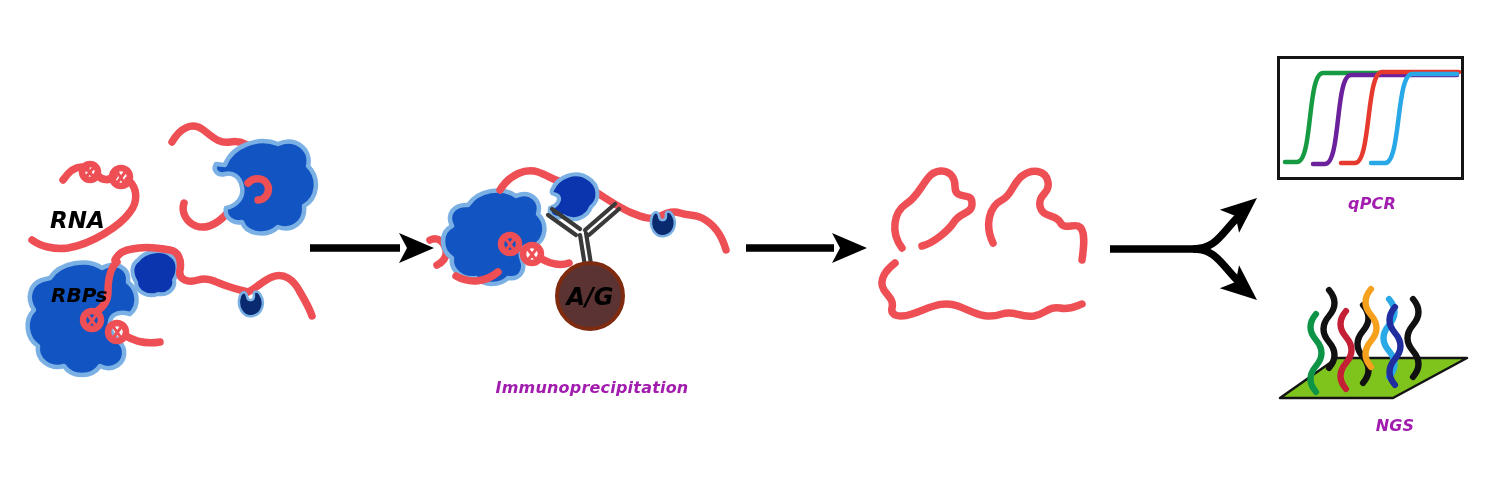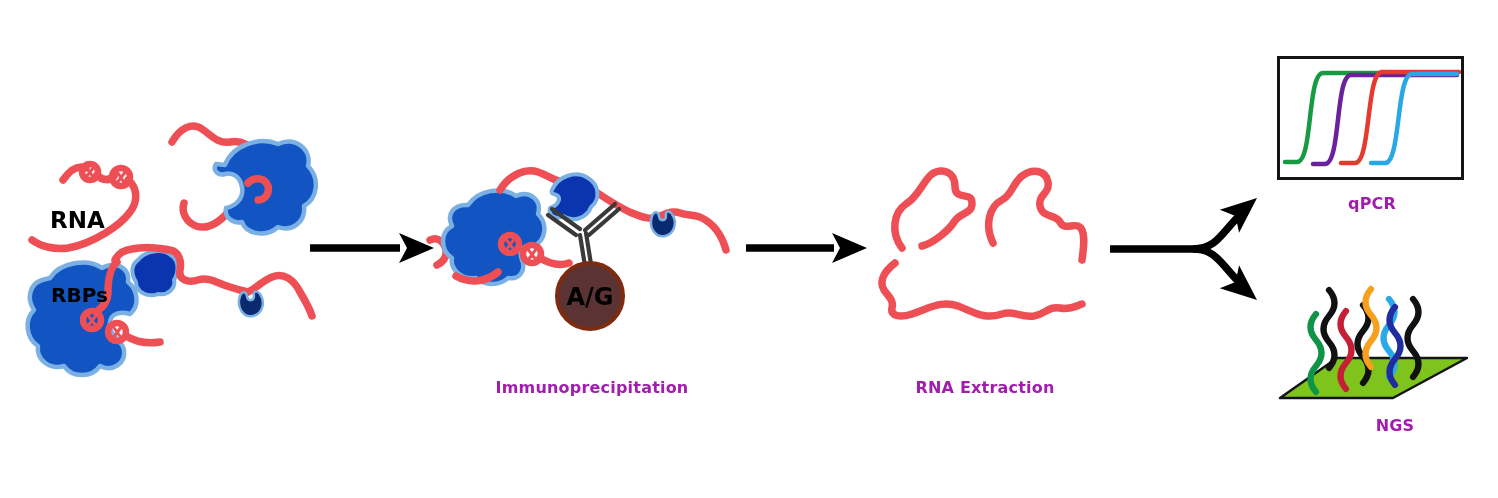--- a/index.html
+++ b/index.html
@@ -1,17 +1,17 @@
 <!DOCTYPE html>
 <html style="--rna-red: #ee4f55; --protein-blue: #1254c2; --protein-outline: #7ab0e4; --protein-dark-blue: #0b35ae; --protein-navy: #0a2a70; --bead-fill: #5b3333; --bead-outline: #7e2b10; --antibody-gray: #3a3a3a; --arrow-black: #000000; --flowcell-green: #7fc31d; --box-border: #141414;"><head>
 <meta charset="utf-8">
 <style>
   html,body{margin:0;padding:0;background:#ffffff;}
   .canvas{position:relative;width:1498px;height:498px;background:#ffffff;overflow:hidden;
-          font-family:"DejaVu Sans",sans-serif;}
+          font-family:"DejaVu Sans",sans-serif;font-style:italic;}
   .canvas svg{position:absolute;overflow:visible;}
   .stage-label{position:absolute;transform:translateX(-50%);font-weight:700;font-size:16px;
                color:#a21caf;white-space:nowrap;letter-spacing:0.2px;}
   
   .rna{fill:none;stroke:var(--rna-red);stroke-width:7.5;stroke-linecap:round;}
   .rna-loop{fill:none;stroke:var(--rna-red);stroke-width:6.5;}
   .rna-hatch{fill:none;stroke:var(--rna-red);stroke-width:3;stroke-linecap:round;}
   
   .blob{fill:var(--protein-blue);stroke:var(--protein-outline);stroke-width:4.5;stroke-linejoin:round;}
   .blob-dark{fill:var(--protein-dark-blue);stroke:var(--protein-outline);stroke-width:4;stroke-linejoin:round;}
@@ -166,17 +166,16 @@
       <path class="strand" d="M 74,101 q -11,-13 0,-26 q 11,-13 0,-26 q -11,-13 0,-26" stroke="#c41f35"></path>
       <path class="strand" d="M 91,95 q 11,-13 0,-26 q -11,-13 0,-26 q 11,-13 0,-26" stroke="#111111"></path>
       <path class="strand" d="M 99,79 q -11,-13 0,-26 q 11,-13 0,-26 q -11,-13 0,-26" stroke="#f6a01c"></path>
       <path class="strand" d="M 117,89 q 11,-13 0,-26 q -11,-13 0,-26 q 11,-13 0,-26" stroke="#2aa9e8"></path>
       <path class="strand" d="M 123,97 q -11,-13 0,-26 q 11,-13 0,-26 q -11,-13 0,-26" stroke="#1f2d9e"></path>
       <path class="strand" d="M 141,89 q 11,-13 0,-26 q -11,-13 0,-26 q 11,-13 0,-26" stroke="#111111"></path>
     </g>
   </svg>
 
   <div class="stage-label" style="left:592px;top:378px;">Immunoprecipitation</div>
-  <div class="stage-label" style="left:985px;top:378px;">RNA Extraction</div>
   <div class="stage-label" style="left:1372px;top:194px;">qPCR</div>
   <div class="stage-label" style="left:1371px;top:416px;margin-left:24px;">NGS</div>
 
 </div>
 
 </body></html>

